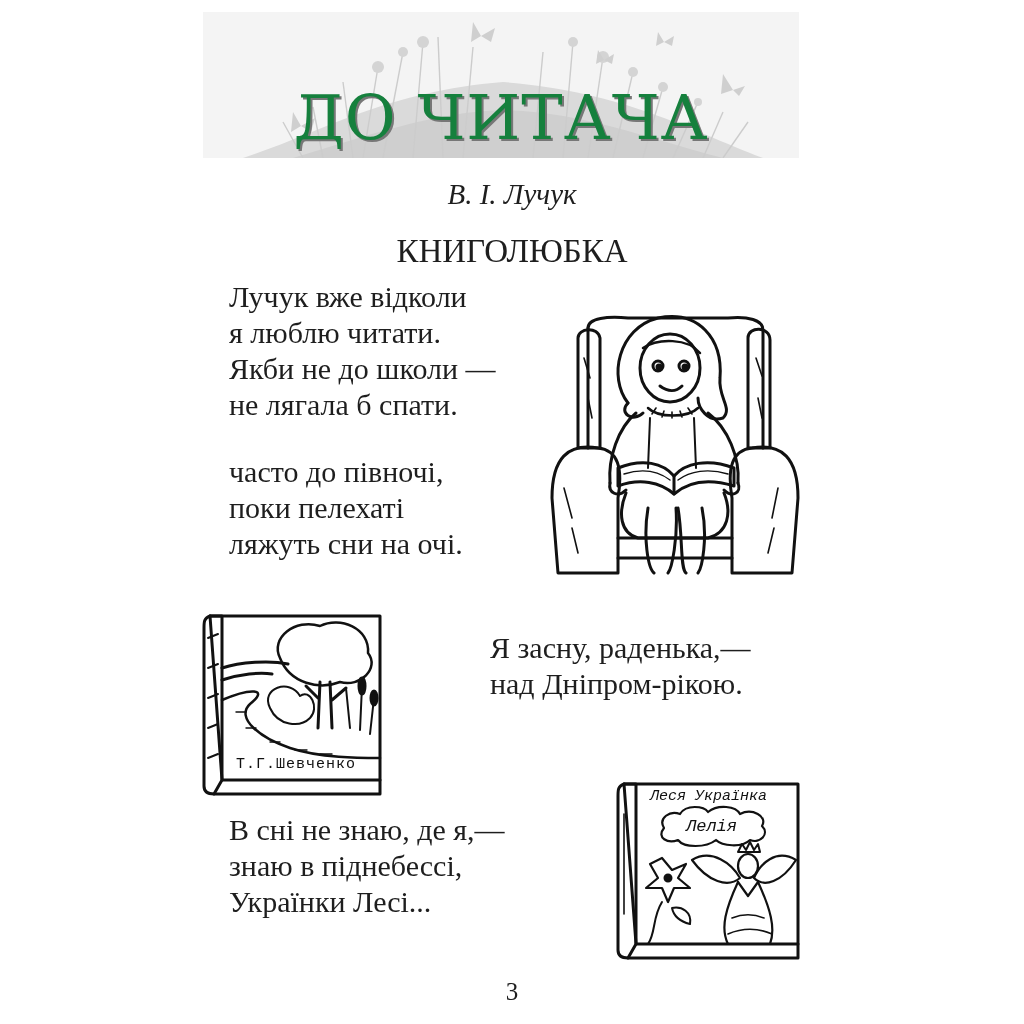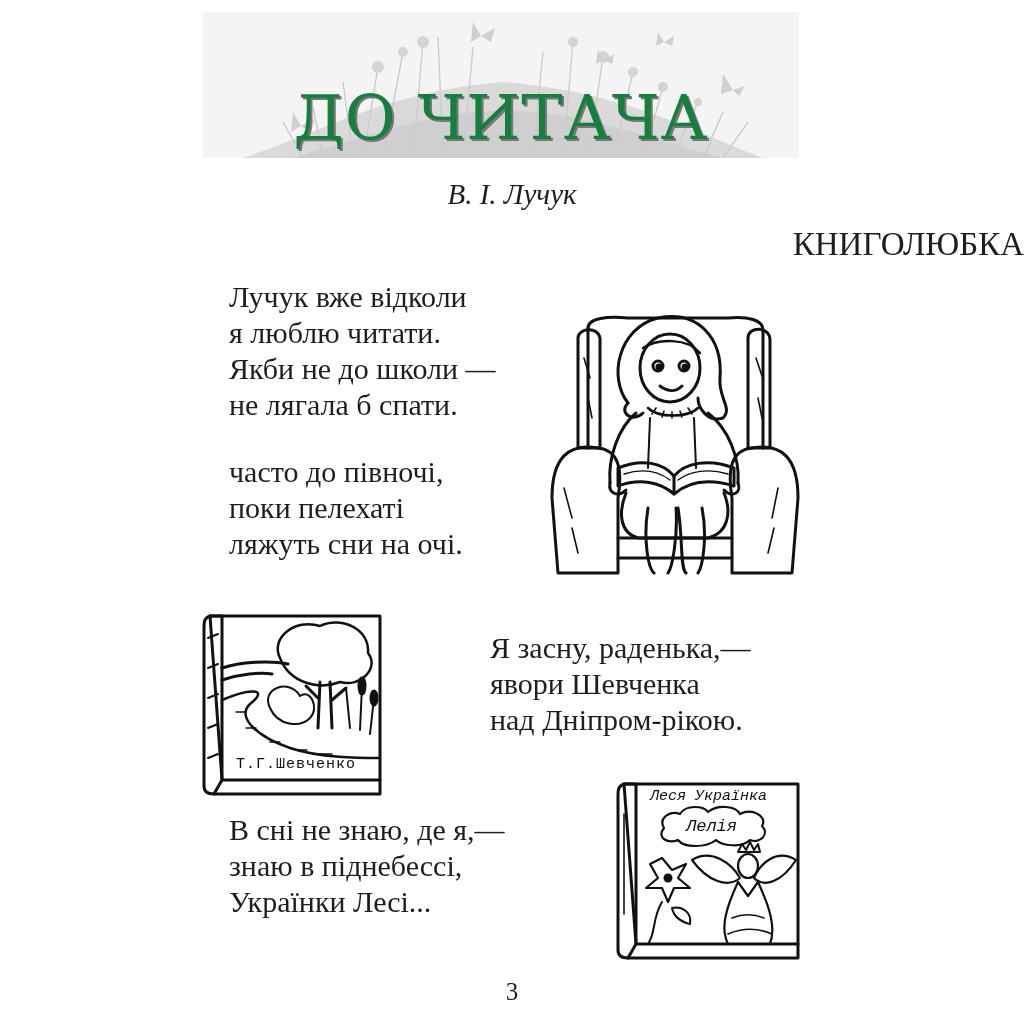--- a/index.html
+++ b/index.html
@@ -51,24 +51,24 @@
       text-align: center;
       font-style: italic;
       font-size: 29px;
       line-height: 32px;
       margin: 0;
     }
     .poem-title {
       position: absolute;
       left: 0; right: 0;
       top: 222px;
-      text-align: right;
+      text-align: center;
       font-size: 33px;
       line-height: 44px;
-      margin: 0;
+      margin: 7px;
       font-weight: normal;
     }
     .stanza {
       position: absolute;
       font-size: 30px;
       line-height: 36px;
       margin: 0;
     }
     .stanza .line { display: block; white-space: nowrap; }
     .stanza-1 { left: 229px; top: 279px; }
@@ -156,21 +156,20 @@
 </div>
 
 <div class="stanza stanza-2">
   <span class="line">часто до півночі,</span>
   <span class="line">поки пелехаті</span>
   <span class="line">ляжуть сни на очі.</span>
 </div>
 
 <div class="stanza stanza-3">
   <span class="line">Я засну, раденька,—</span>
-  <span class="line">явори Шевченка</span>
   <span class="line">над Дніпром-рікою.</span>
 </div>
 
 <div class="stanza stanza-4">
   <span class="line">В сні не знаю, де я,—</span>
   <span class="line">знаю в піднебессі,</span>
   <span class="line">Українки Лесі...</span>
 </div>
 
 <div class="illustration ill-girl">

